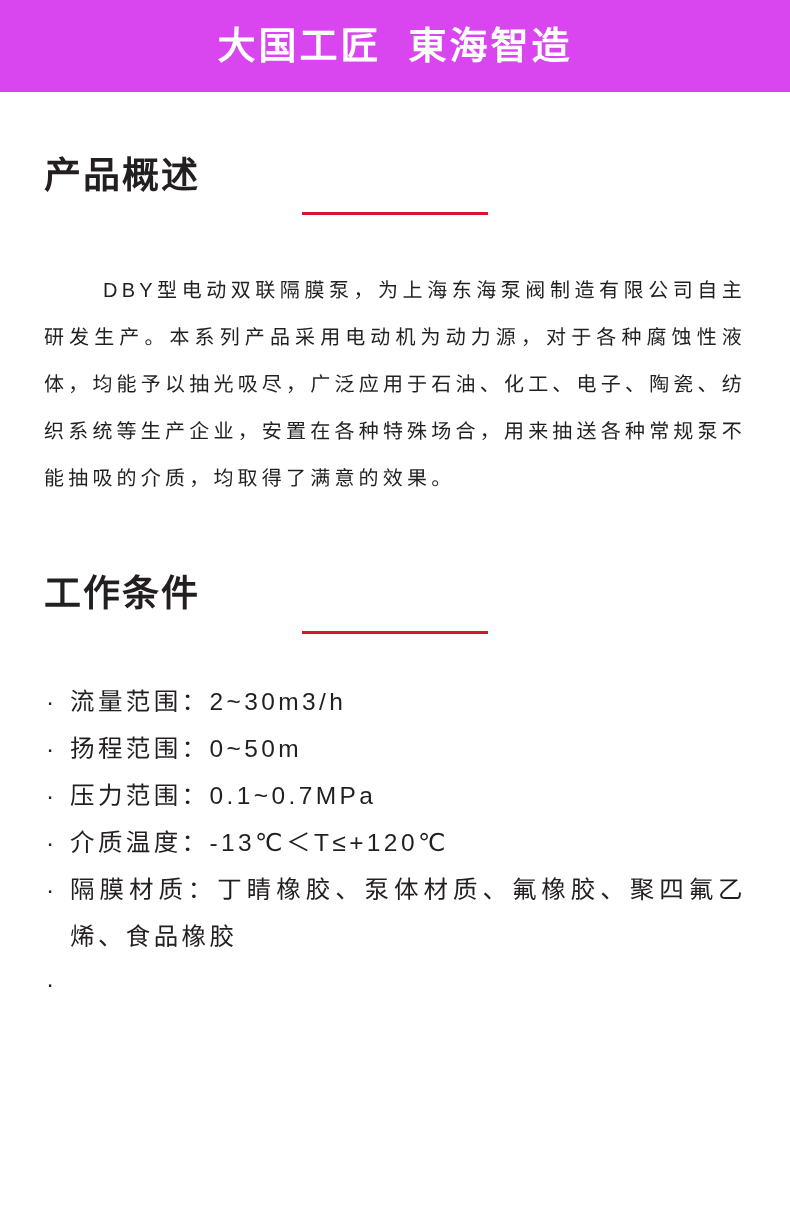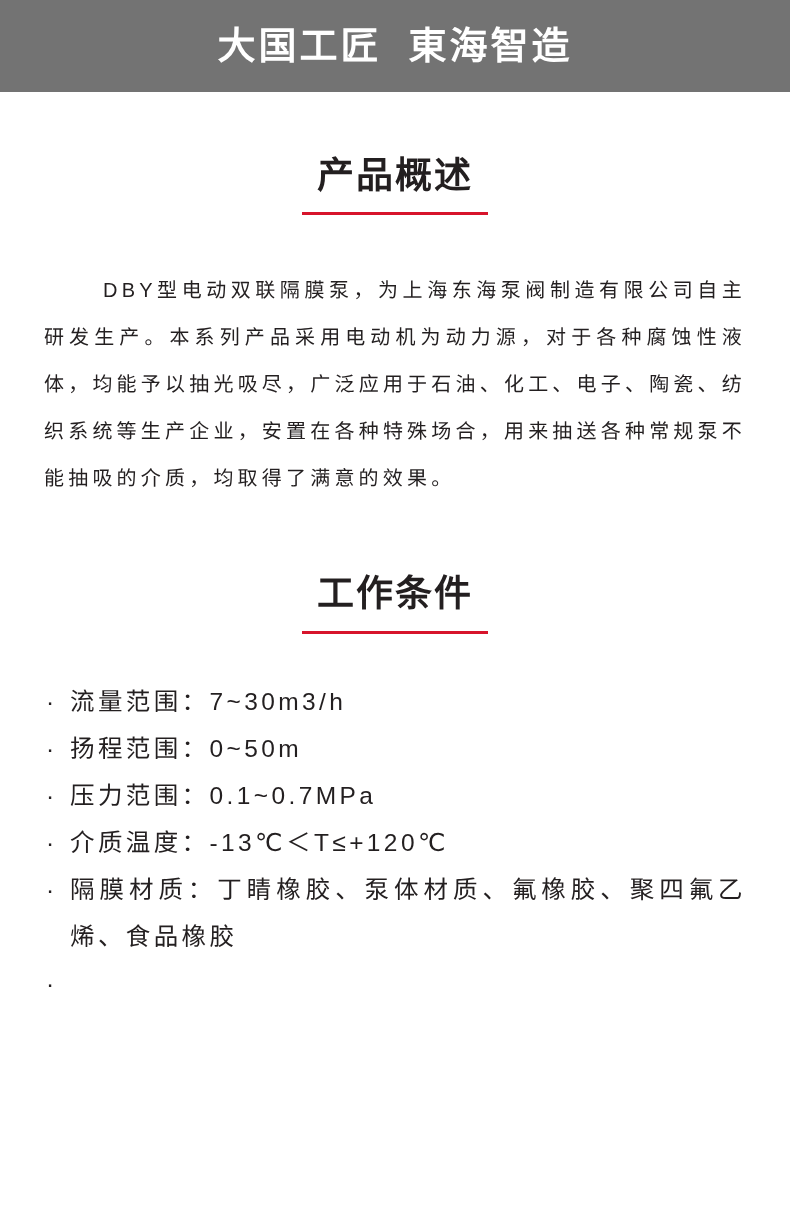--- a/index.html
+++ b/index.html
@@ -20,42 +20,41 @@
     position: relative;
     width: 790px;
     height: 1217px;
     box-sizing: border-box;
   }
 
   
   .banner {
     width: 790px;
     height: 92px;
-    background: #737373;
+    background: #d946ef;
     display: flex;
     align-items: center;
     justify-content: center;
     box-sizing: border-box;
   }
   .banner-title {
     color: #ffffff;
     font-size: 38px;
     font-weight: bold;
     letter-spacing: 3px;
     line-height: 1;
     white-space: pre;
   }
 
   
   .section {
     padding: 0 44px;
     box-sizing: border-box;
   }
   .section-head {
-    text-align: center;
   }
   .section-title {
     font-size: 37px;
     font-weight: bold;
     color: #231f20;
     letter-spacing: 2px;
     line-height: 1.2;
   }
   .title-rule {
     width: 186px;
@@ -137,21 +136,21 @@
 
     <div class="section-head">
       <div class="section-title">工作条件</div>
       <div class="title-rule"></div>
     </div>
 
     <div class="conditions-wrap">
       <ul class="cond-list">
         <li class="cond-item">
           <span class="bullet">·</span>
-          <span>流量范围：7~30m3/h</span>
+          <span>流量范围：2~30m3/h</span>
         </li>
         <li class="cond-item">
           <span class="bullet">·</span>
           <span>扬程范围：0~50m</span>
         </li>
         <li class="cond-item">
           <span class="bullet">·</span>
           <span>压力范围：0.1~0.7MPa</span>
         </li>
         <li class="cond-item">

